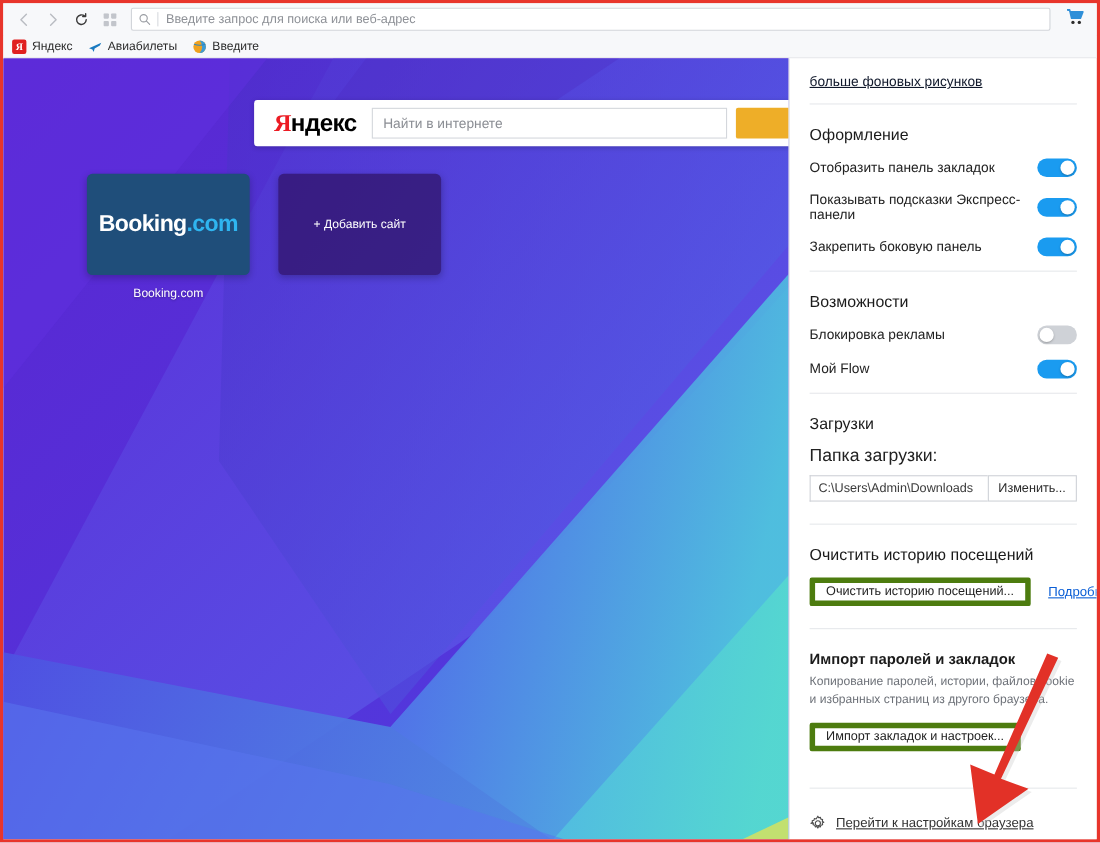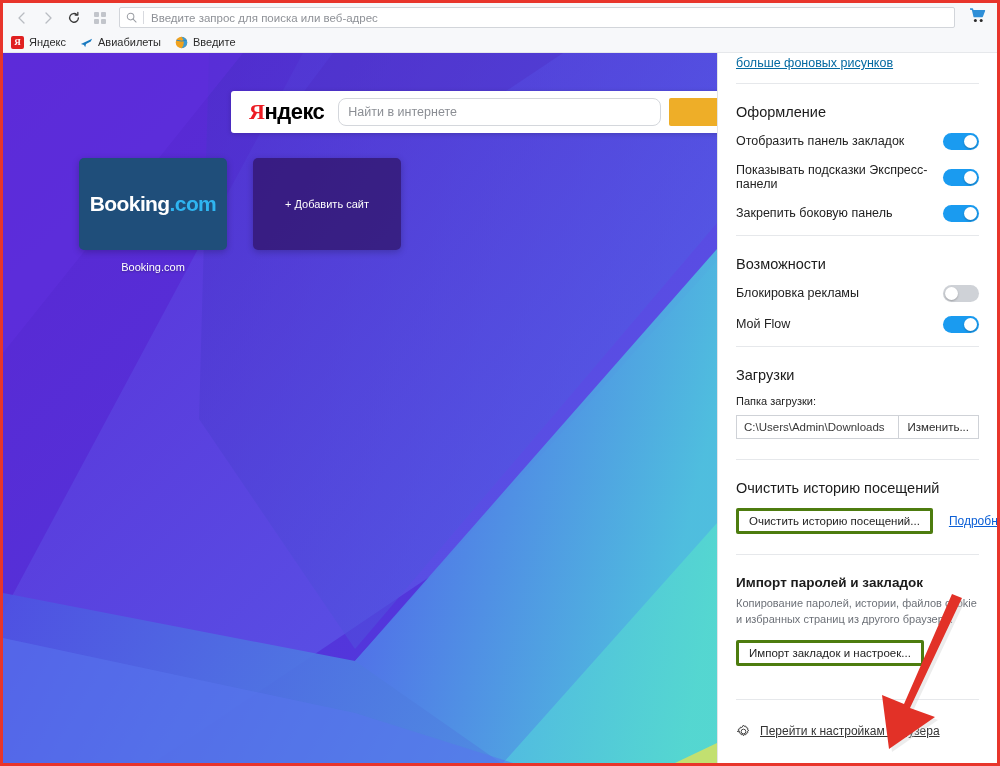--- a/index.html
+++ b/index.html
@@ -109,21 +109,21 @@
     font-family: "Liberation Sans", sans-serif;
     font-size: 22px; font-weight: 700;
     letter-spacing: -0.5px;
     margin: 0 14px 0 18px;
     color: #000;
     white-space: nowrap;
   }
   .ya-logo .r { color:#ec1c24; font-family:"Liberation Serif", serif; }
   .search-input {
     flex: 1 1 auto; height: 28px;
-    border: 1px solid #d4d7dc; border-radius: 8px;
+    border: 1px solid #d4d7dc; border-radius: 0;
     background: #fff;
     font-size: 12.5px; color: #8b8e94;
     padding: 0 9px;
     font-family:"Liberation Sans", sans-serif;
     display:flex; align-items:center;
   }
   .search-go {
     width: 54px; height: 28px; margin: 0 8px;
     background: linear-gradient(#f5bb2e, #edа224);
     background-color:#eeae28;
@@ -160,23 +160,23 @@
     position: absolute; right: 0; top: 0;
     width: 280px; height: 710px;
     background: #ffffff;
     border-left: 1px solid #e2e4e8;
     overflow: hidden;
     padding: 0 18px;
     font-size: 12.5px;
     color: #1f1f1f;
   }
   .panel-top-link {
-    margin-top: 3px;
+    margin-top: 14px;
     font-size: 12.5px;
-    color: #0369a1; text-decoration: underline;
+    color: #0f172a; text-decoration: underline;
     display:inline-block;
   }
   .divider { height:1px; background:#e6e8eb; margin: 13px 0 0 0; }
   .sec-title {
     font-size: 14.5px; font-weight: 400; color:#1b1b1b;
     margin: 20px 0 12px 0;
   }
   .row {
     display:flex; align-items:center; justify-content:space-between;
     margin-bottom: 13px;
@@ -191,42 +191,42 @@
   }
   .toggle.on { background:#1a9bf0; }
   .toggle .knob {
     position:absolute; top:2px; left:2px;
     width:13px; height:13px; border-radius:50%;
     background:#ffffff;
     box-shadow:0 1px 2px rgba(0,0,0,.25);
   }
   .toggle.on .knob { left: 21px; }
 
-  .sub-label { font-size:11px; color:#222; margin: 0 0 8px 0; }
+  .sub-label { font-size:16px; color:#222; margin: 0 0 8px 0; }
 
   .field-group { display:flex; align-items:stretch; }
   .field-text {
     flex:1 1 auto; height:24px;
     border:1px solid #cfd2d7; border-right:none;
     background:#fff; font-size:11.5px; color:#3a3a3a;
     display:flex; align-items:center; padding:0 7px;
     white-space:nowrap; overflow:hidden;
   }
   .field-btn {
     flex:0 0 auto; height:24px;
     border:1px solid #cfd2d7;
     background:#fff; font-size:11.5px; color:#2b2b2b;
     display:flex; align-items:center; padding:0 9px;
     white-space:nowrap;
   }
 
   .btn {
     display:inline-flex; align-items:center;
     height:26px; padding:0 10px;
-    border:3px solid #4d7c0f; border-radius:2px;
+    border:5px solid #4d7c0f; border-radius:2px;
     background:#fff; font-size:11.5px; color:#232323;
     white-space:nowrap;
   }
   .inline-row { display:flex; align-items:center; }
   .link {
     color:#0b5fd6; text-decoration:underline; font-size:12px;
     margin-left: 16px; white-space:nowrap;
   }
   .desc {
     font-size:11px; color:#6d7178; line-height:1.45;

